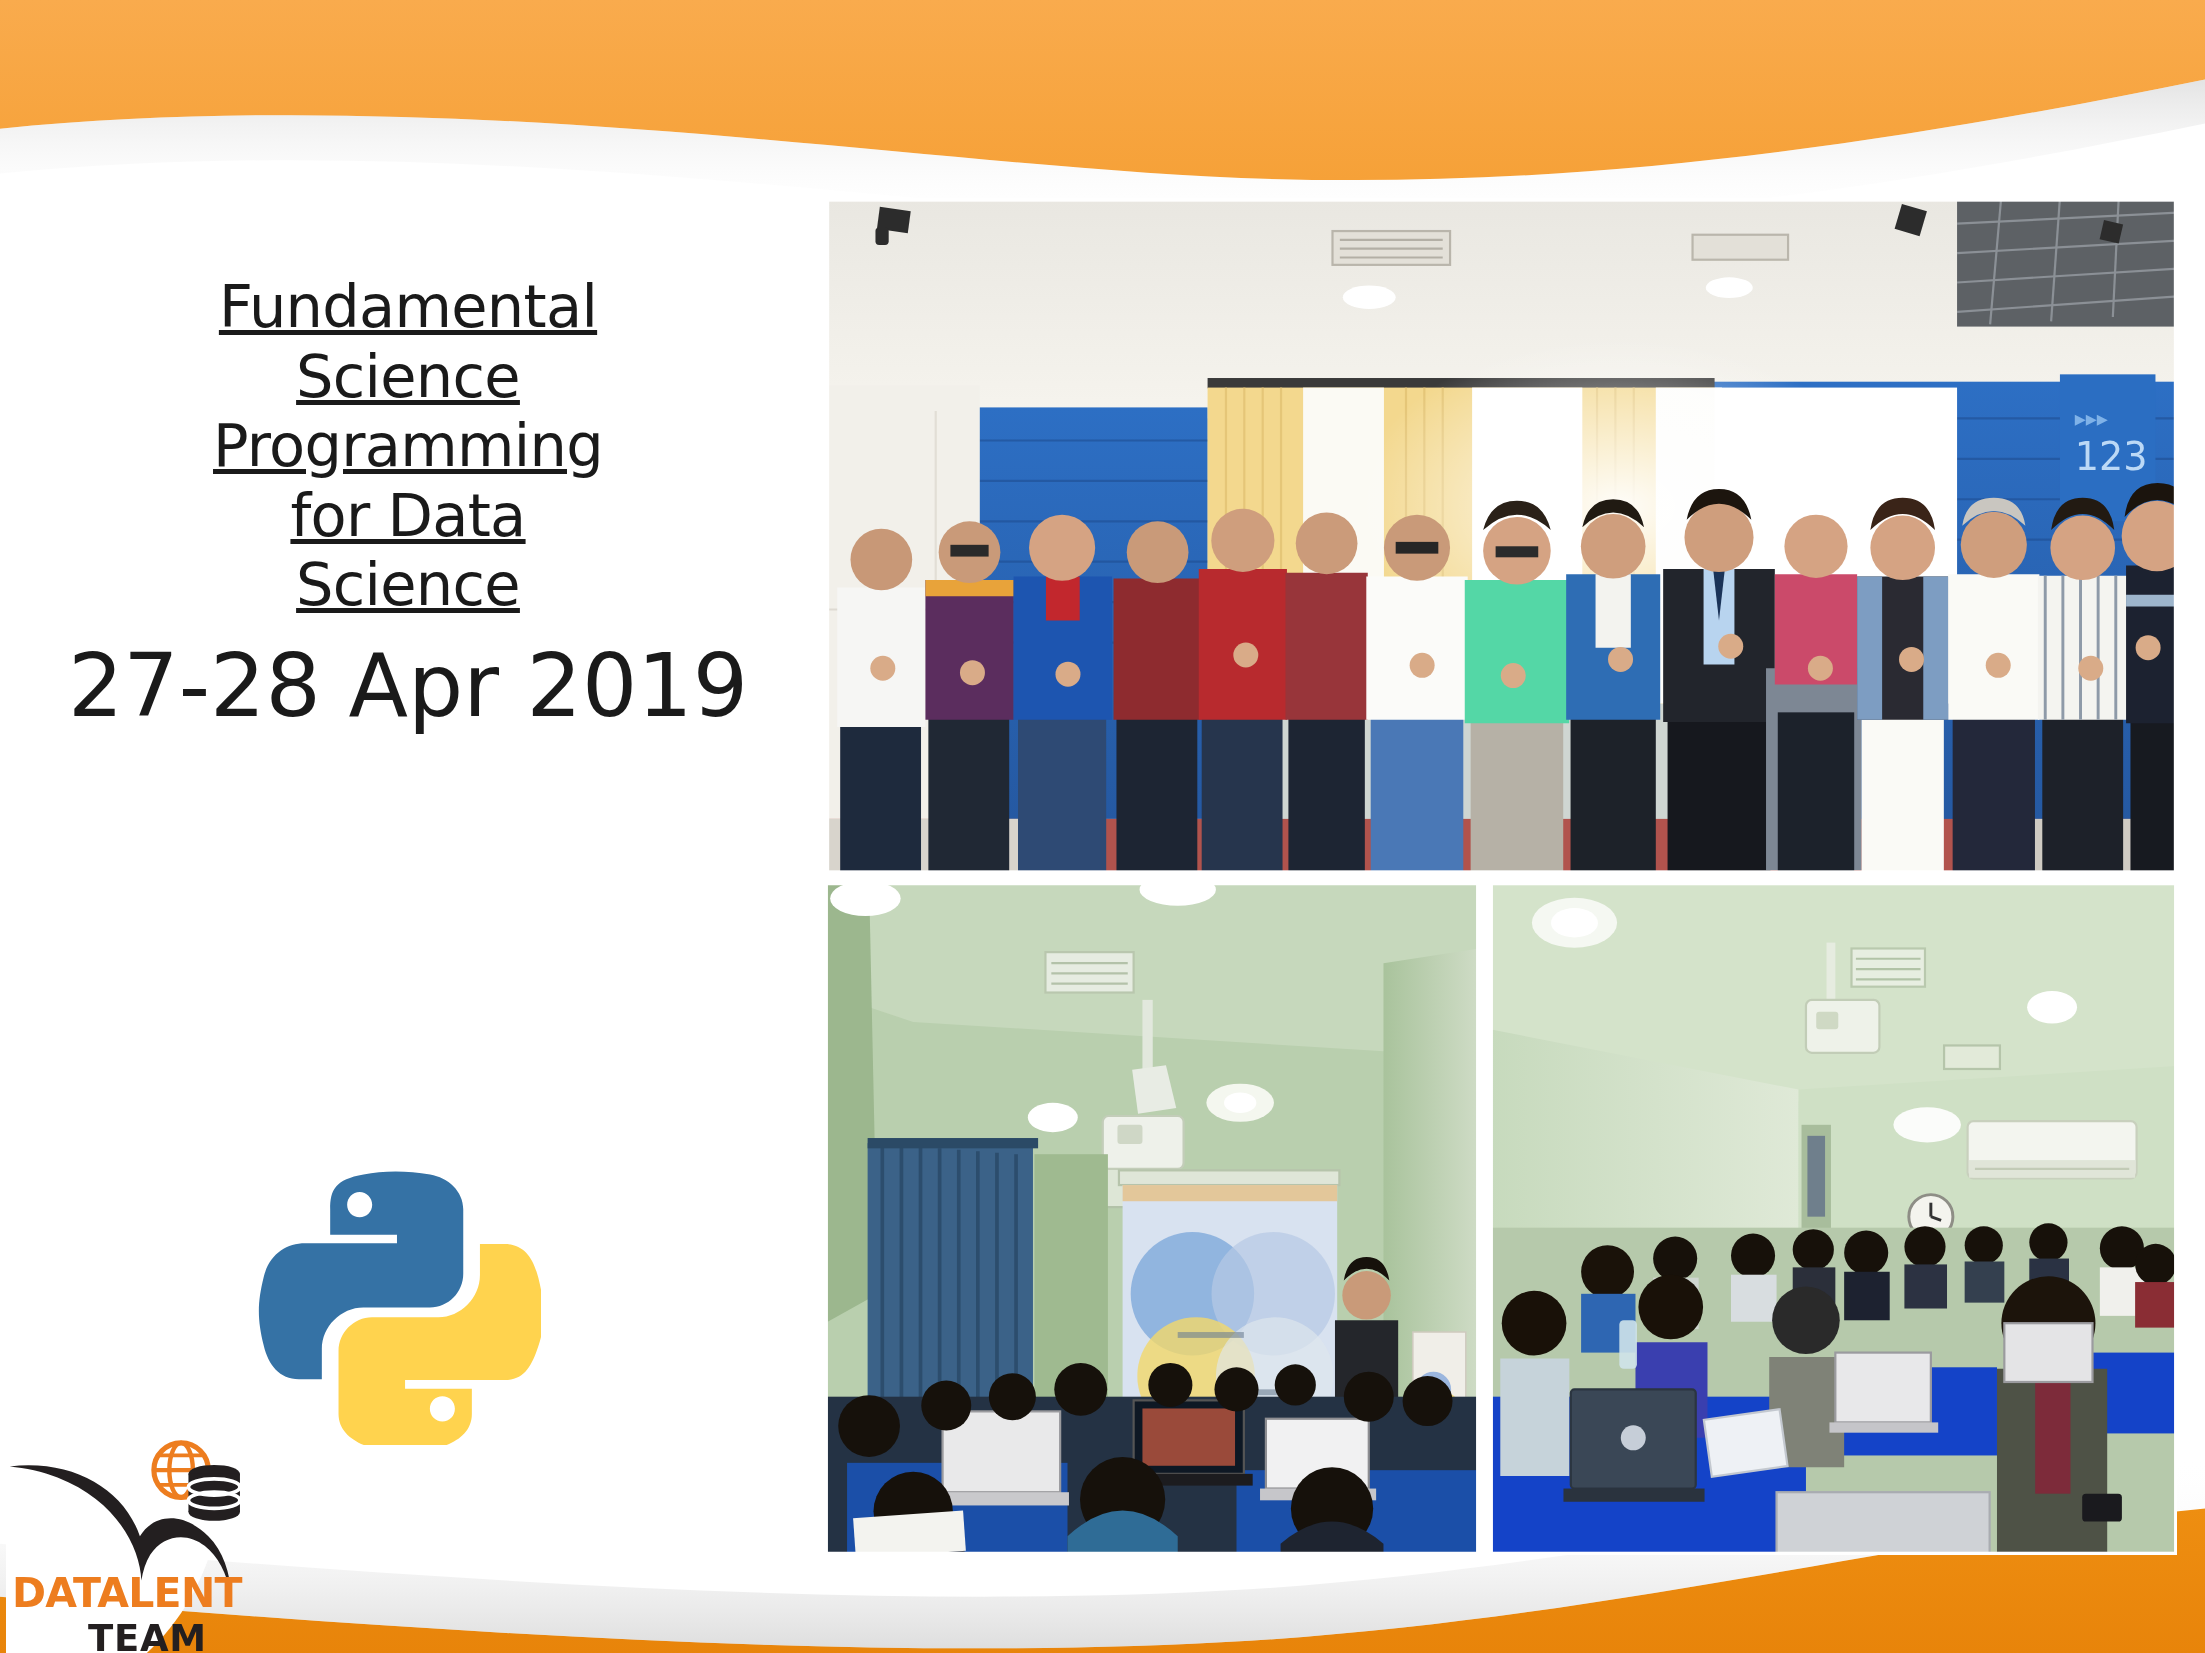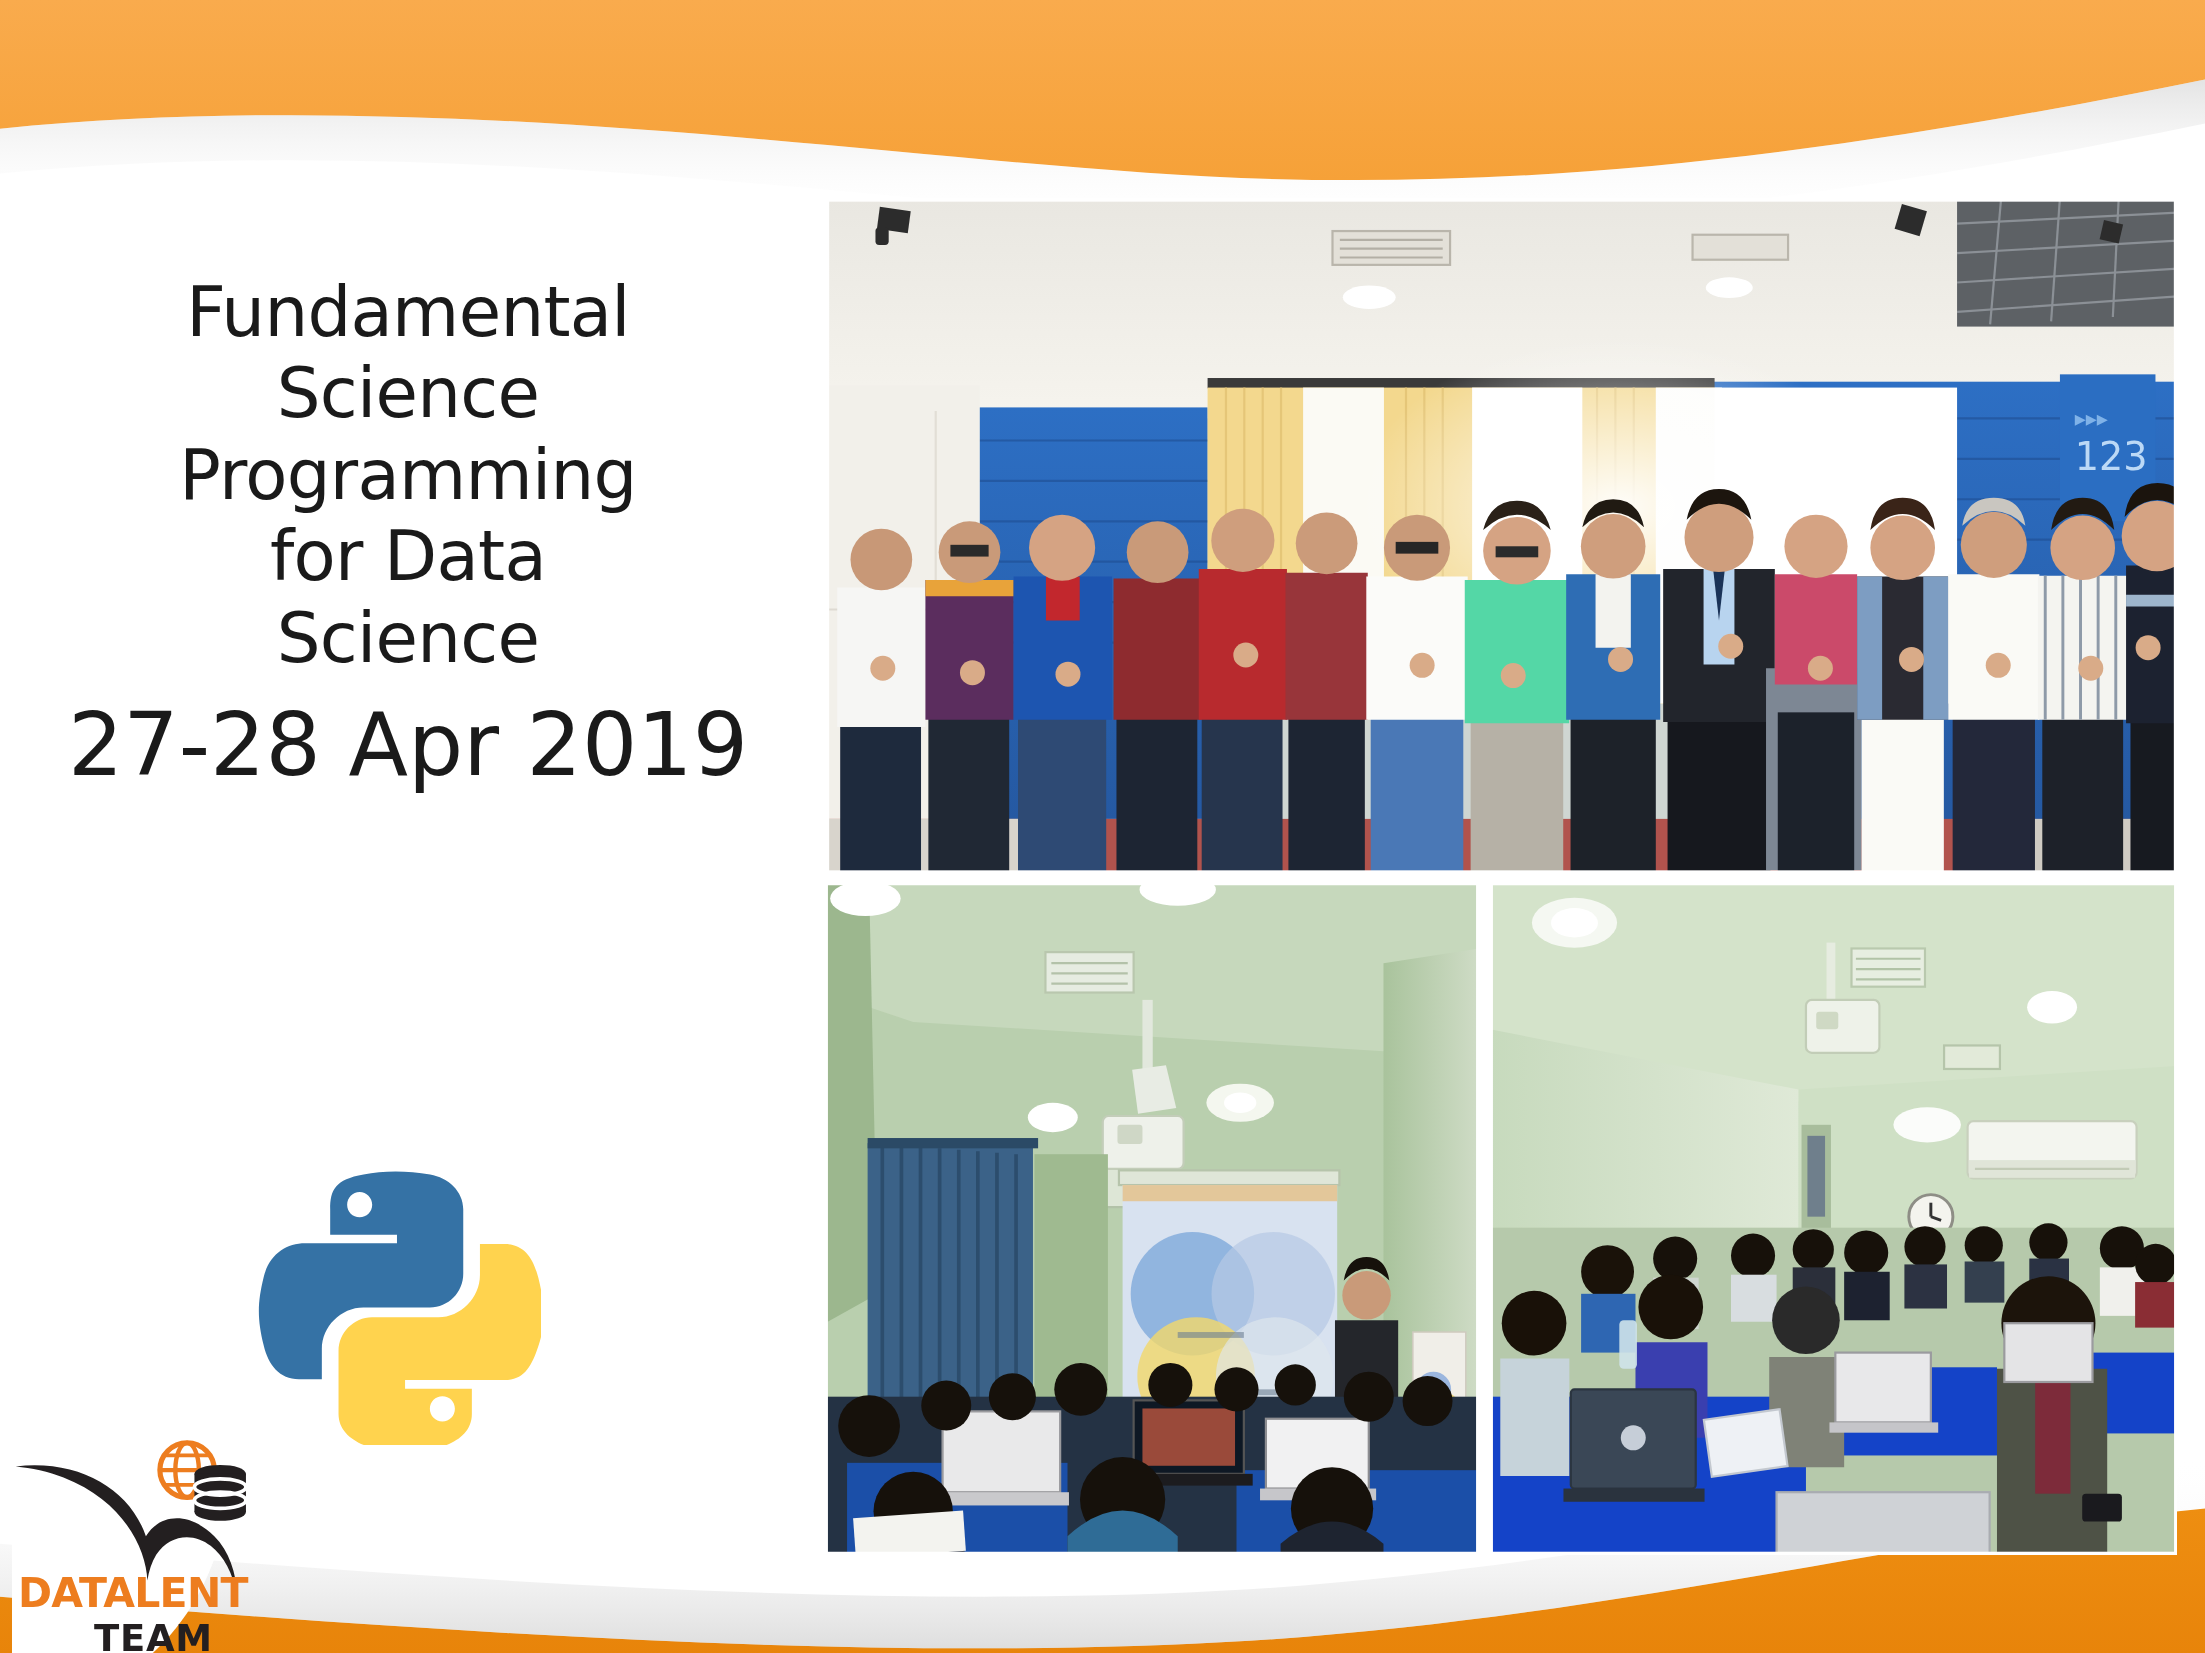--- a/index.html
+++ b/index.html
@@ -10,42 +10,43 @@
   
   .band{position:absolute;left:0;top:0;width:2205px;height:1654px;pointer-events:none;}
 
   
   #title-block{
     position:absolute;left:22px;top:272px;width:772px;
     text-align:center;
   }
   .title-line{
     font-family:"DejaVu Sans",sans-serif;
-    font-size:69px;
+    font-size:59px;
     line-height:1.18;
     color:#1a1a1a;
     font-weight:400;
     letter-spacing:-0.7px;
     white-space:nowrap;
+    text-decoration:underline;
   }
   .date-line{
     font-family:"DejaVu Sans",sans-serif;
     font-size:87px;
     line-height:1.22;
     color:#1a1a1a;
     font-weight:400;
     white-space:nowrap;
     margin-top:13px;
   }
 
   
   #python-logo{position:absolute;left:254px;top:1158px;width:287px;height:287px;}
 
   
-  #datalent-logo{position:absolute;left:12px;top:1437px;width:309px;height:217px;text-decoration:underline;}
+  #datalent-logo{position:absolute;left:6px;top:1437px;width:309px;height:217px;text-decoration:underline;}
   .dl-word{
     position:absolute;left:5.9px;top:132px;width:191px;
     font-family:"DejaVu Sans",sans-serif;font-weight:bold;font-size:41px;
     color:#ED7D1F;letter-spacing:-0.7px;
   }
   .dl-team{
     position:absolute;left:82px;top:180px;width:169px;
     font-family:"DejaVu Sans",sans-serif;font-weight:bold;font-size:37px;
     color:#231f20;letter-spacing:0.7px;
   }

